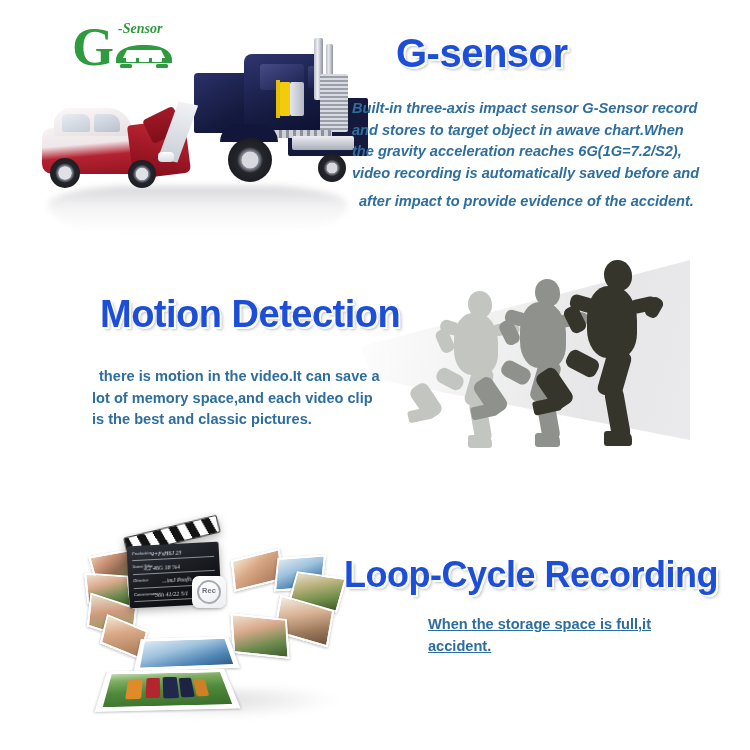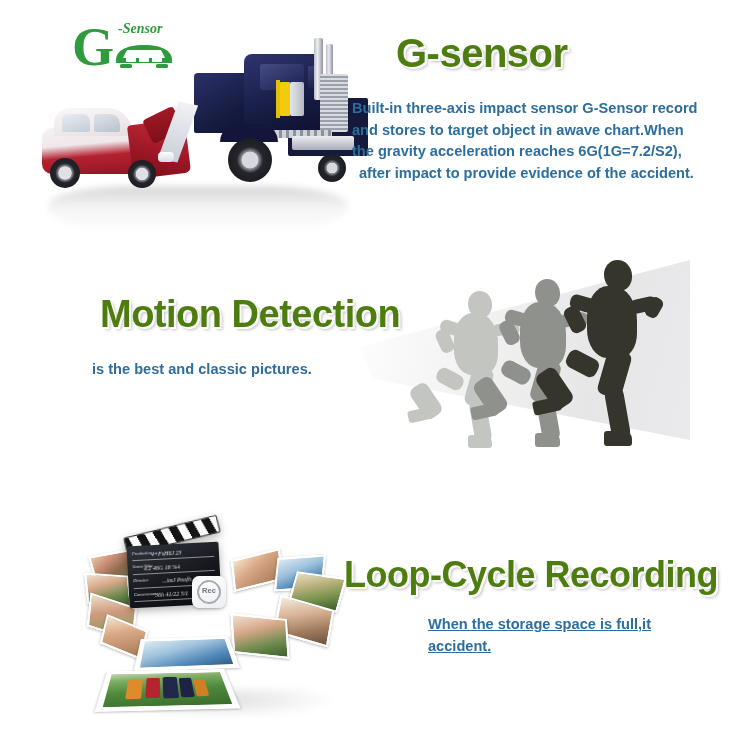--- a/index.html
+++ b/index.html
@@ -7,35 +7,35 @@
     width:750px; height:750px;
     background:#ffffff;
     font-family:"Liberation Sans", sans-serif;
     overflow:hidden;
   }
   .page{ position:relative; width:750px; height:750px; background:#fff; overflow:hidden; }
 
   
   .feature-title{
     font-weight:bold;
-    color:#4d7c0f;
+    color:#1d4ed8;
     letter-spacing:-0.5px;
     text-shadow: 2px 2px 0 #ffffff, 3px 3px 3px rgba(120,120,120,0.45);
     white-space:nowrap;
     line-height:1;
   }
   .body-copy{
     color:#2E6E9E;
     font-weight:bold;
     font-size:14.6px;
     line-height:21.5px;
     white-space:nowrap;
   }
   .body-copy .ln{ display:block; }
-  .ind{ padding-left:7px; }
+  .ind{ padding-left:7px;margin-top:7px; }
 
   
   .sec1-art{ position:absolute; left:8px; top:14px; width:350px; height:210px; }
 
   
   .logo{ position:absolute; left:64px; top:8px; width:112px; height:52px; }
   .logo .gletter{
     position:absolute; left:0; top:-2px;
     font-family:"Liberation Serif", serif;
     font-size:54px; font-weight:bold; color:#2E9B3E; line-height:1;
@@ -106,21 +106,21 @@
   .cr-wheel{ position:absolute; bottom:0; border-radius:50%;
              background:radial-gradient(circle at 50% 50%, #dfe1e6 0 30%, #8e929b 32%, #23252b 46%, #15161b 100%); }
   .cr-w1{ left:8px; width:30px; height:30px; }
   .cr-w2{ left:86px; width:28px; height:28px; }
 
   .reflection{ position:absolute; left:16px; top:150px; width:300px; height:46px;
     background:linear-gradient(180deg, rgba(120,120,130,0.30) 0%, rgba(160,160,170,0.12) 45%, rgba(255,255,255,0) 100%);
     filter:blur(3px); border-radius:50% 50% 40% 40%/ 70% 70% 100% 100%; }
 
   .sec1-title{ position:absolute; left:396px; top:33px; font-size:40px; }
-  .sec1-copy{ position:absolute; left:352px; top:98px; }
+  .sec1-copy{ position:absolute; left:352px; top:98px;font-style:italic; }
 
   
   .sec2-title{ position:absolute; left:100px; top:295px; font-size:38px; }
   .sec2-copy{ position:absolute; left:92px; top:359px; }
 
   .runners{ position:absolute; left:410px; top:250px; width:340px; height:200px; }
   .cone{
     position:absolute; left:-50px; top:10px; width:330px; height:180px;
     background:linear-gradient(105deg, rgba(255,255,255,0) 0%, rgba(222,222,224,0.75) 70%, rgba(232,232,234,0.9) 100%);
     clip-path: polygon(0% 48%, 100% 0%, 100% 100%, 4% 66%);
@@ -242,20 +242,21 @@
         </svg>
       </div>
     </div>
 
     <div class="feature-title sec1-title">G-sensor</div>
 
     <div class="body-copy sec1-copy">
       <span class="ln">Built-in three-axis impact sensor G-Sensor record</span>
       <span class="ln">and stores to target object in awave chart.When</span>
       <span class="ln">the gravity acceleration reaches 6G(1G=7.2/S2),</span>
+      <span class="ln">video recording is automatically saved before and</span>
       <span class="ln ind">after impact to provide evidence of the accident.</span>
     </div>
   </div>
 
   <div>
 
     <div class="runners">
       <div class="cone"></div>
 
       <div class="runner" style="left:0px; width:130px; height:165px;">
@@ -300,20 +301,22 @@
         <div class="rn-foot" style="left:66px; top:171px; width:28px; height:15px; background:#36352c;"></div>
         <div class="rn-leg" style="left:28px; top:94px; width:33px; height:19px; background:#36352c; transform:rotate(28deg);"></div>
         <div class="rn-leg" style="left:5px; top:108px; width:23px; height:41px; background:#36352c; transform:rotate(-34deg);"></div>
         <div class="rn-foot" style="left:-5px; top:139px; width:28px; height:14px; background:#36352c; transform:rotate(-12deg);"></div>
       </div>
     </div>
 
     <div class="feature-title sec2-title">Motion Detection</div>
 
     <div class="body-copy sec2-copy">
+      <span class="ln ind">there is motion in the video.It can save a</span>
+      <span class="ln">lot of memory space,and each video clip</span>
       <span class="ln">is the best and classic pictures.</span>
     </div>
   </div>
 
   <div>
 
     <div class="loopart">
       <div class="loop-shadow"></div>
 
       <div class="photo pfam1" style="left:12px; top:34px; width:46px; height:30px; transform:rotate(-16deg) skewY(6deg);"></div>

